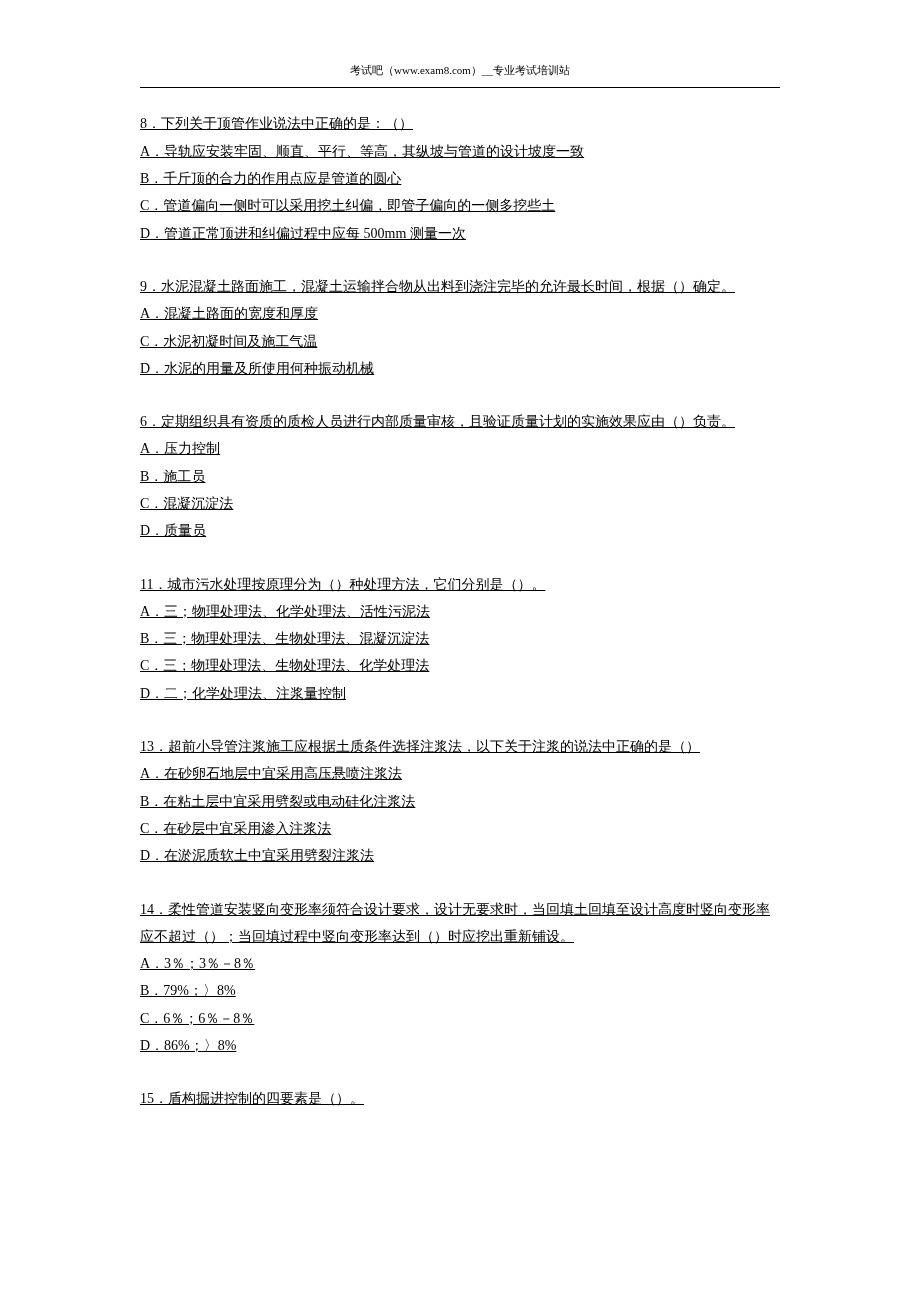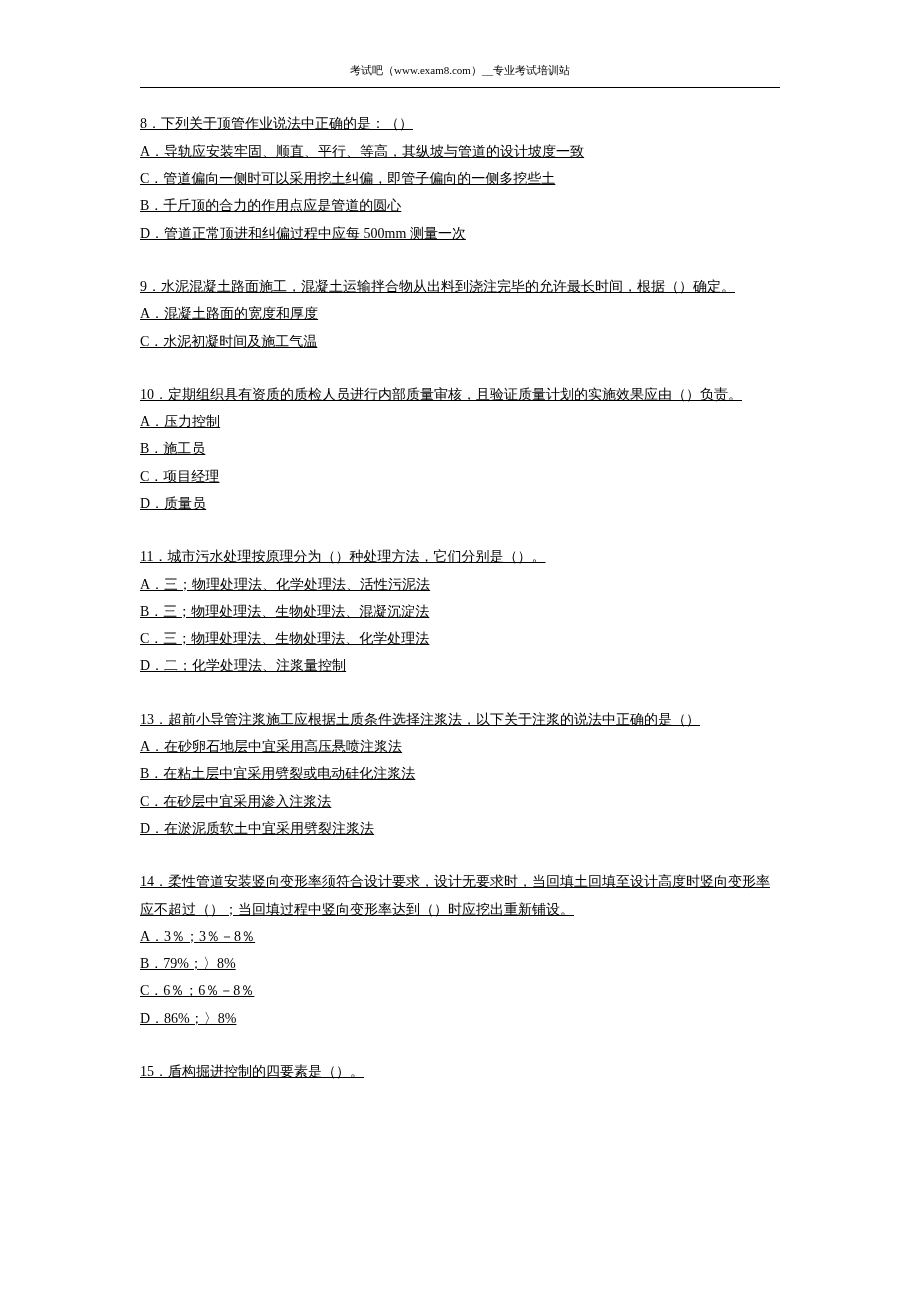--- a/index.html
+++ b/index.html
@@ -31,34 +31,35 @@
 <body>
 
 <div class="header">
   <span>考试吧（www.exam8.com）__专业考试培训站</span>
 </div>
 
 <div id="questions-container">
     <div class="question-block">
       <div class="q-line">8．下列关于顶管作业说法中正确的是：（）</div>
       <div class="q-line">A．导轨应安装牢固、顺直、平行、等高，其纵坡与管道的设计坡度一致</div>
+      <div class="q-line">B．千斤顶的合力的作用点应是管道的圆心</div>
       <div class="q-line">C．管道偏向一侧时可以采用挖土纠偏，即管子偏向的一侧多挖些土</div>
-      <div class="q-line">B．千斤顶的合力的作用点应是管道的圆心</div>
       <div class="q-line">D．管道正常顶进和纠偏过程中应每 500mm 测量一次</div>
     </div>
     <div class="question-block">
       <div class="q-line">9．水泥混凝土路面施工，混凝土运输拌合物从出料到浇注完毕的允许最长时间，根据（）确定。</div>
       <div class="q-line">A．混凝土路面的宽度和厚度</div>
       <div class="q-line">C．水泥初凝时间及施工气温</div>
+      <div class="q-line">D．水泥的用量及所使用何种振动机械</div>
     </div>
     <div class="question-block">
-      <div class="q-line">10．定期组织具有资质的质检人员进行内部质量审核，且验证质量计划的实施效果应由（）负责。</div>
+      <div class="q-line">6．定期组织具有资质的质检人员进行内部质量审核，且验证质量计划的实施效果应由（）负责。</div>
       <div class="q-line">A．压力控制</div>
       <div class="q-line">B．施工员</div>
-      <div class="q-line">C．项目经理</div>
+      <div class="q-line">C．混凝沉淀法</div>
       <div class="q-line">D．质量员</div>
     </div>
     <div class="question-block">
       <div class="q-line">11．城市污水处理按原理分为（）种处理方法，它们分别是（）。</div>
       <div class="q-line">A．三；物理处理法、化学处理法、活性污泥法</div>
       <div class="q-line">B．三；物理处理法、生物处理法、混凝沉淀法</div>
       <div class="q-line">C．三；物理处理法、生物处理法、化学处理法</div>
       <div class="q-line">D．二；化学处理法、注浆量控制</div>
     </div>
     <div class="question-block">

